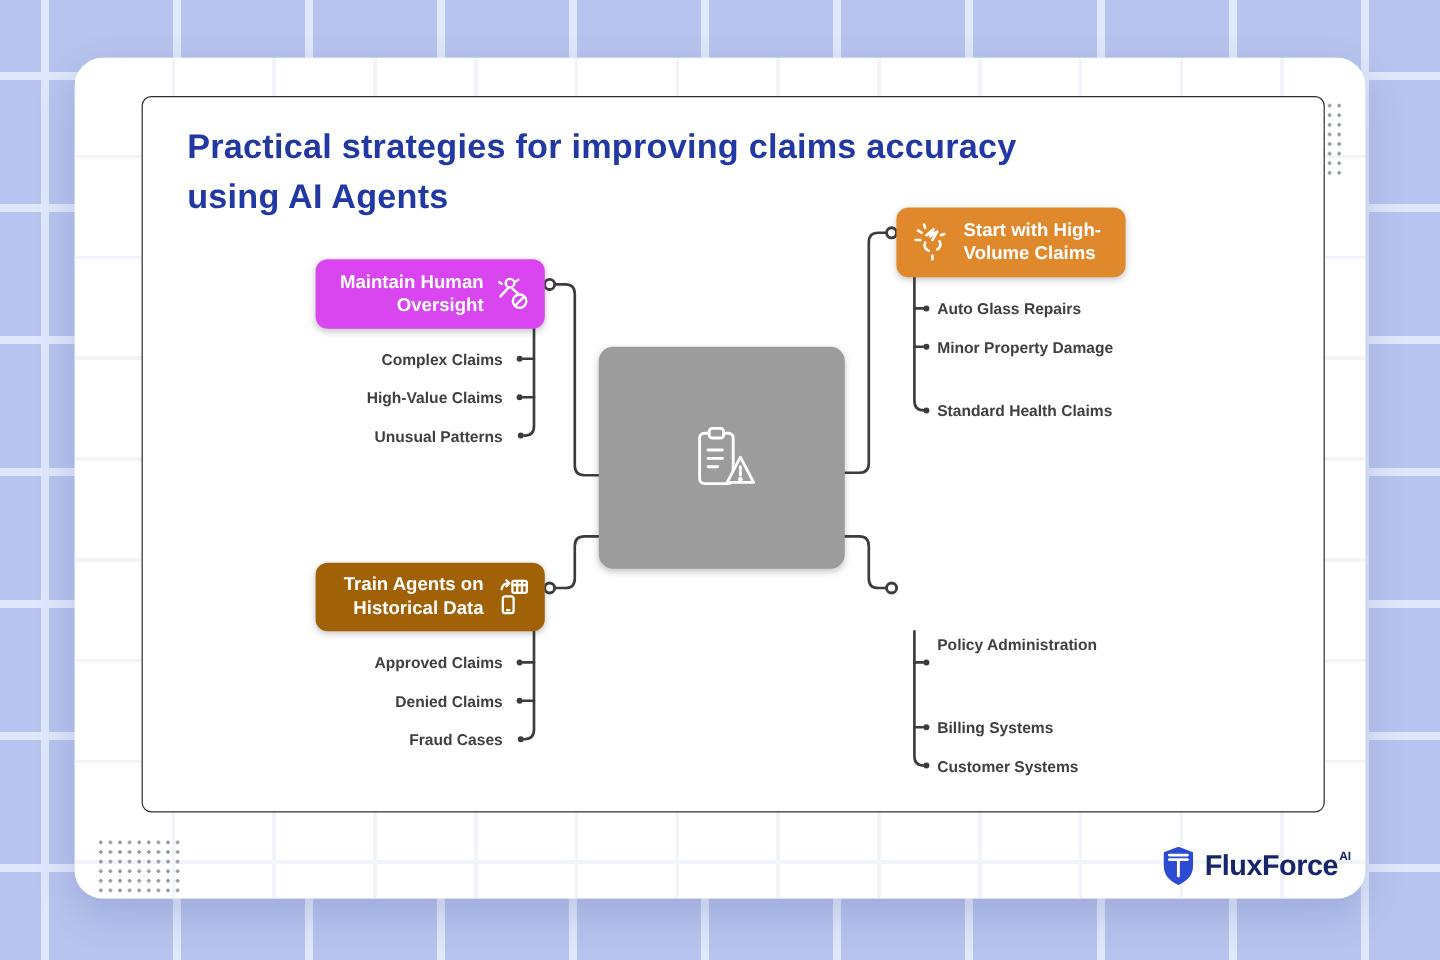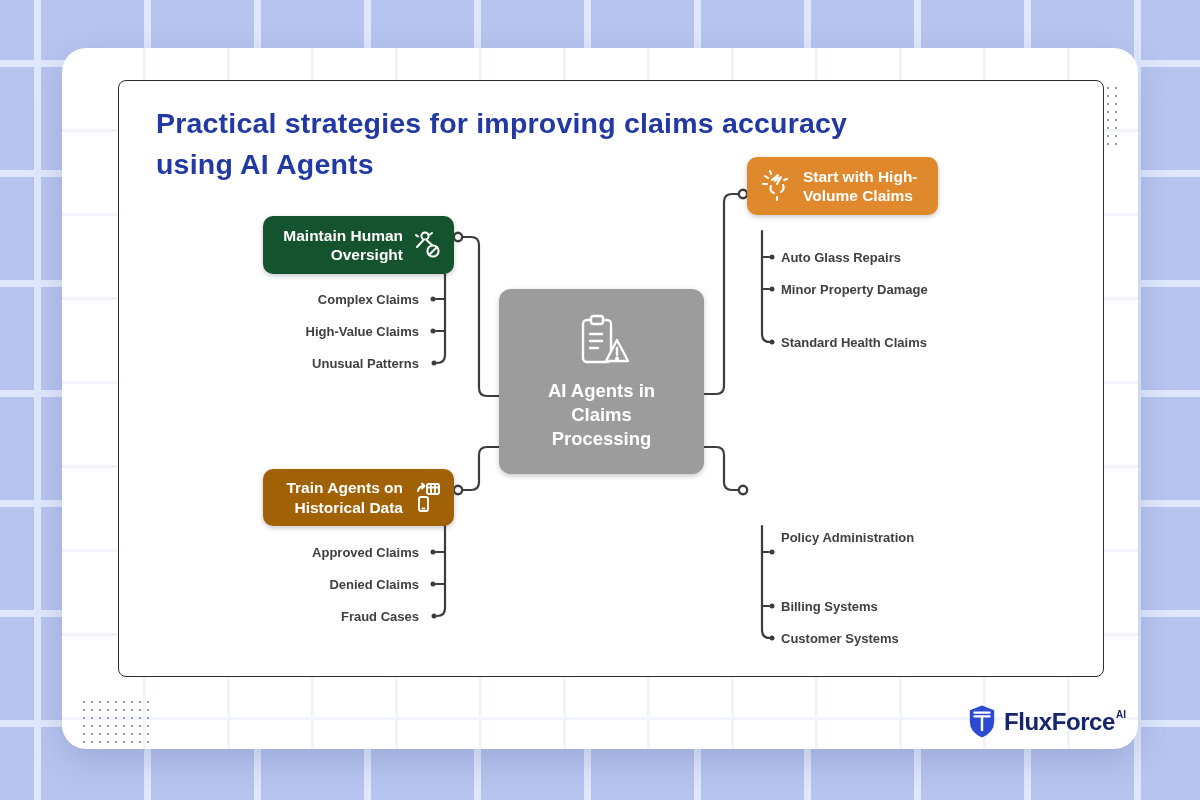--- a/index.html
+++ b/index.html
@@ -35,21 +35,21 @@
   .wires path{fill:none;stroke:#3c3c3c;stroke-width:2.2;stroke-linecap:round;stroke-linejoin:round;}
   .wires circle.end{fill:#ffffff;stroke:#3c3c3c;stroke-width:2.4;}
   .wires circle.dot{fill:#3c3c3c;stroke:none;}
   .node{position:absolute;display:flex;align-items:center;color:#fff;font-weight:bold;
     border-radius:10px;box-sizing:border-box;box-shadow:0 2px 5px rgba(40,40,60,.25);}
   .node .lbl{font-size:15.5px;line-height:1.25;}
   .node-purple{left:144px;top:135px;width:191px;height:58px;padding:0 10px 0 14px;justify-content:flex-end;gap:7px;}
   .node-purple .lbl{text-align:right;max-width:125px;}
   .node-pink{left:144px;top:388px;width:191px;height:57px;padding:0 10px 0 14px;justify-content:flex-end;gap:7px;}
   .node-pink .lbl{text-align:right;max-width:128px;}
-  .node-orange{left:628px;top:76px;width:191px;height:58px;padding:0 10px 0 12px;gap:8px;}
+  .node-orange{left:628px;top:92px;width:191px;height:58px;padding:0 10px 0 12px;gap:8px;}
   .node-orange .lbl{text-align:left;max-width:122px;}
   .node-red{left:628px;top:388px;width:201px;height:57px;padding:0 10px 0 12px;gap:8px;}
   .node-red .lbl{text-align:left;max-width:140px;}
   .node-center{left:380px;top:208px;width:205px;height:185px;border-radius:12px;
     flex-direction:column;justify-content:center;gap:9px;text-align:center;}
   .node-center .lbl{font-size:18.5px;line-height:1.3;max-width:140px;}
   .kid{position:absolute;font-size:13px;font-weight:bold;color:#404040;line-height:21px;}
   .kid-l{right:684px;text-align:right;white-space:nowrap;}
   .kid-r{left:662px;text-align:left;max-width:150px;}
   .logo{position:absolute;right:12px;bottom:10px;display:flex;align-items:center;gap:7px;}
@@ -110,24 +110,23 @@
       <svg class="icon" width="66" height="58" viewBox="0 0 66 58" fill="none" stroke="#ffffff" stroke-width="2.4" stroke-linecap="round" stroke-linejoin="round">
         <rect x="14" y="8" width="28" height="42" rx="4"></rect>
         <rect x="22" y="4" width="12" height="8" rx="2.5" fill="#9c9c9c"></rect>
         <path d="M21,22 H33"></path>
           <path d="M21,29 H33"></path>
           <path d="M21,36 H29"></path>
         <path d="M48,28 L59,49 H37 Z" fill="#9c9c9c"></path>
         <path d="M48,36 V43"></path>
           <circle cx="48" cy="46.5" r="0.8" fill="#ffffff"></circle>
       </svg>
-      <div class="lbl">AI Agents in Claims Processing</div>
     </div>
 
-    <div class="node node-purple" style="background-color: #14532d;">
+    <div class="node node-purple" style="background-color: #d946ef;">
       <div class="lbl">Maintain Human Oversight</div>
       <svg class="icon" width="34" height="34" viewBox="0 0 34 34" fill="none" stroke="#ffffff" stroke-width="2" stroke-linecap="round">
         <circle cx="15" cy="8" r="3.6"></circle>
         <path d="M13,12.5 L7,19"></path>
           <path d="M17,12.5 L22,17"></path>
         <path d="M6,7 l2,1.5"></path>
           <path d="M22,5 l-2,1.5"></path>
         <circle cx="23" cy="23" r="5.6"></circle>
         <path d="M19.2,26.8 L26.8,19.2"></path>
       </svg>

